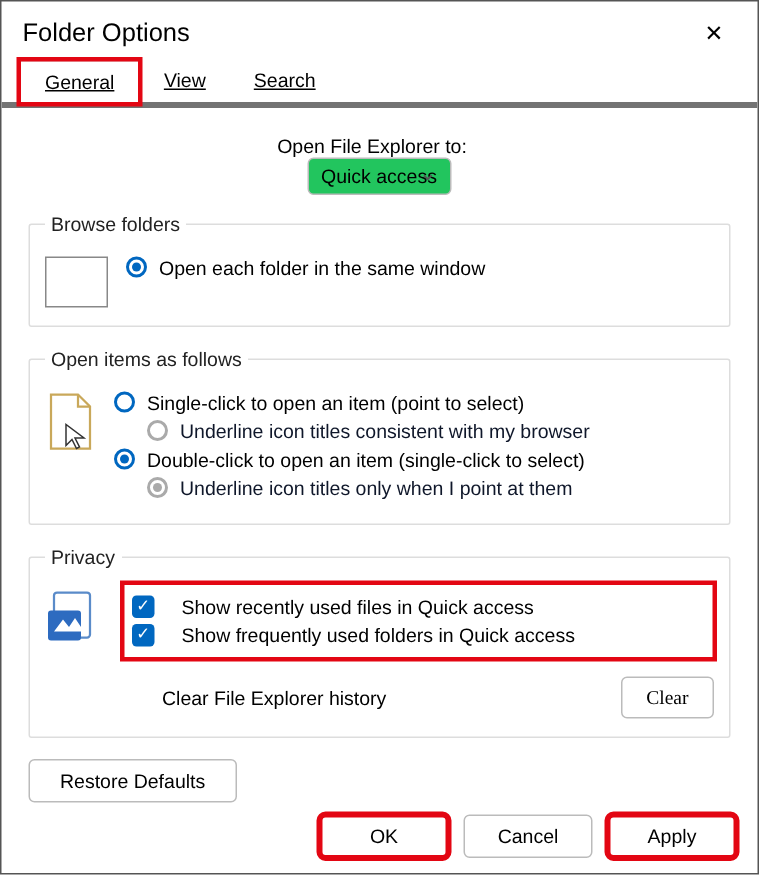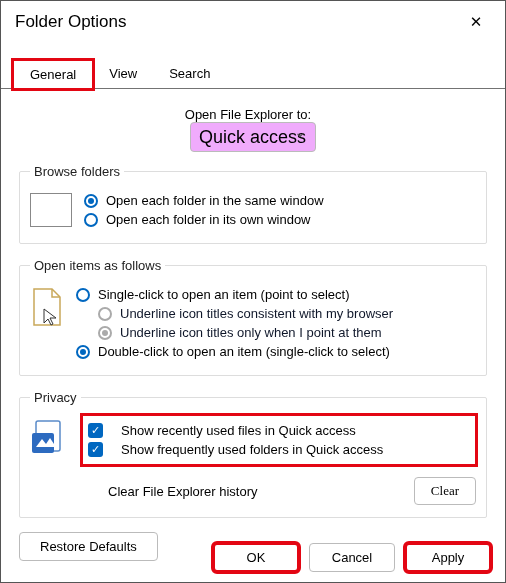--- a/index.html
+++ b/index.html
@@ -23,22 +23,23 @@
   .titlebar .title { font-size: 17px; }
   .closebtn {
     font-size: 15px;
     width: 30px; height: 22px;
     display: flex; align-items: center; justify-content: center;
     cursor: pointer;
   }
   .tabs {
     display: flex;
     padding: 0 12px;
-    border-bottom: 1px solid #737373;
-    margin-top: 20px;
+    border-bottom: 4px solid #737373;
+    margin-top: 0;
+    text-decoration: underline;
   }
   .tab {
     padding: 6px 16px;
     font-size: 13px;
     cursor: pointer;
     position: relative;
     top: 1px;
   }
   .tab.active {
     border: 1px solid #ccc;
@@ -47,22 +48,22 @@
   }
   .hl-red { outline: 3px solid #e30613; outline-offset: -1px; }
   .content { padding: 12px 18px 8px 18px; }
   .row { display: flex; align-items: center; margin: 6px 0 12px 0; flex-direction: column; }
   .row label.lbl { font-size: 13px; margin-right: 10px; }
   select.combo {
     flex: 1;
     border: 1px solid #bbb;
     border-radius: 4px;
     padding: 4px 8px;
-    font-size: 18px;
-    background: #f0abfc;
+    font-size: 13px;
+    background: #22c55e;
     appearance: none;
   }
   .combo-wrap { position: relative; flex: 1; display: flex; }
   .combo-wrap::after {
     content: "⌄";
     position: absolute;
     right: 10px; top: 2px;
     font-size: 14px; color: #555;
     pointer-events: none;
   }
@@ -74,21 +75,21 @@
   }
   fieldset.group legend { font-size: 13px; padding: 0 4px; color: #222; }
   .hflex { display: flex; align-items: flex-start; gap: 12px; }
   .iconbox {
     width: 42px; height: 34px;
     border: 1px solid #888;
     margin-top: 4px;
     background: #fff;
   }
   .opts { flex: 1; }
-  .radio-row { display: flex; align-items: center; gap: 8px; margin: 4px 0; }
+  .radio-row { display: flex; gap: 8px; margin: 4px 0; }
   .radio {
     width: 14px; height: 14px; border-radius: 50%;
     border: 2px solid #0067c0; display: inline-block; position: relative;
     flex-shrink: 0;
   }
   .radio.checked::after {
     content: ""; position: absolute; inset: 2px;
     background: #0067c0; border-radius: 50%;
   }
   .radio.disabled { border-color: #aaa; }
@@ -159,24 +160,20 @@
   </div>
 
   <fieldset class="group">
     <legend>Browse folders</legend>
     <div class="hflex">
       <div class="iconbox"></div>
       <div class="opts">
         <div class="radio-row">
           <span class="radio checked"></span>
           <span class="rtxt">Open each folder in the same window</span>
-        </div>
-        <div class="radio-row">
-          <span class="radio"></span>
-          <span class="rtxt">Open each folder in its own window</span>
         </div>
       </div>
     </div>
   </fieldset>
 
   <fieldset class="group">
     <legend>Open items as follows</legend>
     <div class="hflex">
       <div class="doc-icon">
         <svg viewBox="0 0 34 40">
@@ -187,27 +184,27 @@
       </div>
       <div class="opts">
         <div class="radio-row">
           <span class="radio"></span>
           <span class="rtxt">Single-click to open an item (point to select)</span>
         </div>
         <div class="radio-row indent">
           <span class="radio disabled"></span>
           <span class="rtxt disabled">Underline icon titles consistent with my browser</span>
         </div>
+        <div class="radio-row">
+          <span class="radio checked"></span>
+          <span class="rtxt">Double-click to open an item (single-click to select)</span>
+        </div>
         <div class="radio-row indent">
           <span class="radio disabled checked"></span>
           <span class="rtxt disabled">Underline icon titles only when I point at them</span>
-        </div>
-        <div class="radio-row">
-          <span class="radio checked"></span>
-          <span class="rtxt">Double-click to open an item (single-click to select)</span>
         </div>
       </div>
     </div>
   </fieldset>
 
   <fieldset class="group">
     <legend>Privacy</legend>
     <div class="hflex">
       <div class="priv-icon">
         <svg viewBox="0 0 40 38">

